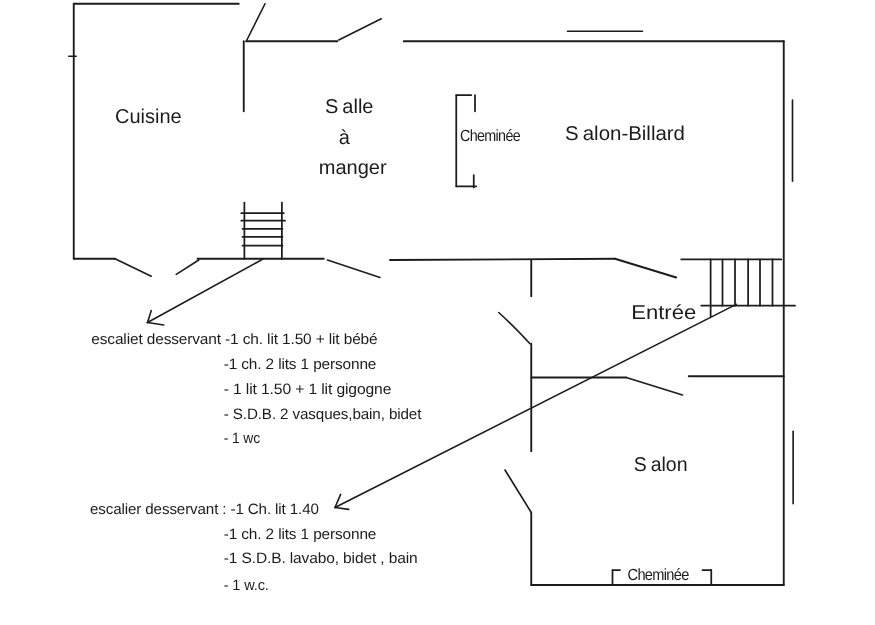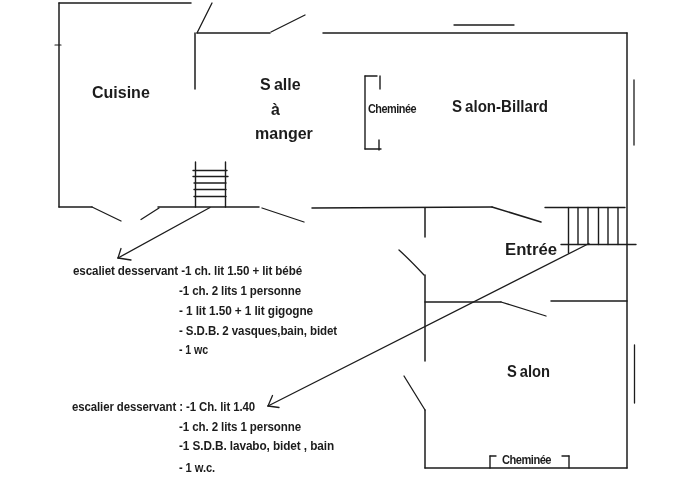--- a/index.html
+++ b/index.html
@@ -1,16 +1,16 @@
 <!DOCTYPE html>
 <html><head>
 <meta charset="utf-8">
 <style>
   html,body{margin:0;padding:0;background:#ffffff;}
-  #page{position:relative;width:700px;height:500px;background:#ffffff;overflow:hidden;font-weight:bold;}
+  #page{position:relative;width:700px;height:500px;background:#ffffff;overflow:hidden;}
   svg{position:absolute;left:0;top:0;}
   text{font-family:"Liberation Sans", sans-serif;fill:#1c1c1c;}
   .lbl{font-size:16px;}
   .sm{font-size:13px;letter-spacing:-0.6px;}
   .ann{font-size:12px;letter-spacing:-0.1px;}
 </style>
 </head>
 <body>
 <div id="page">
 <svg width="700" height="500" viewBox="0 0 700 500">

